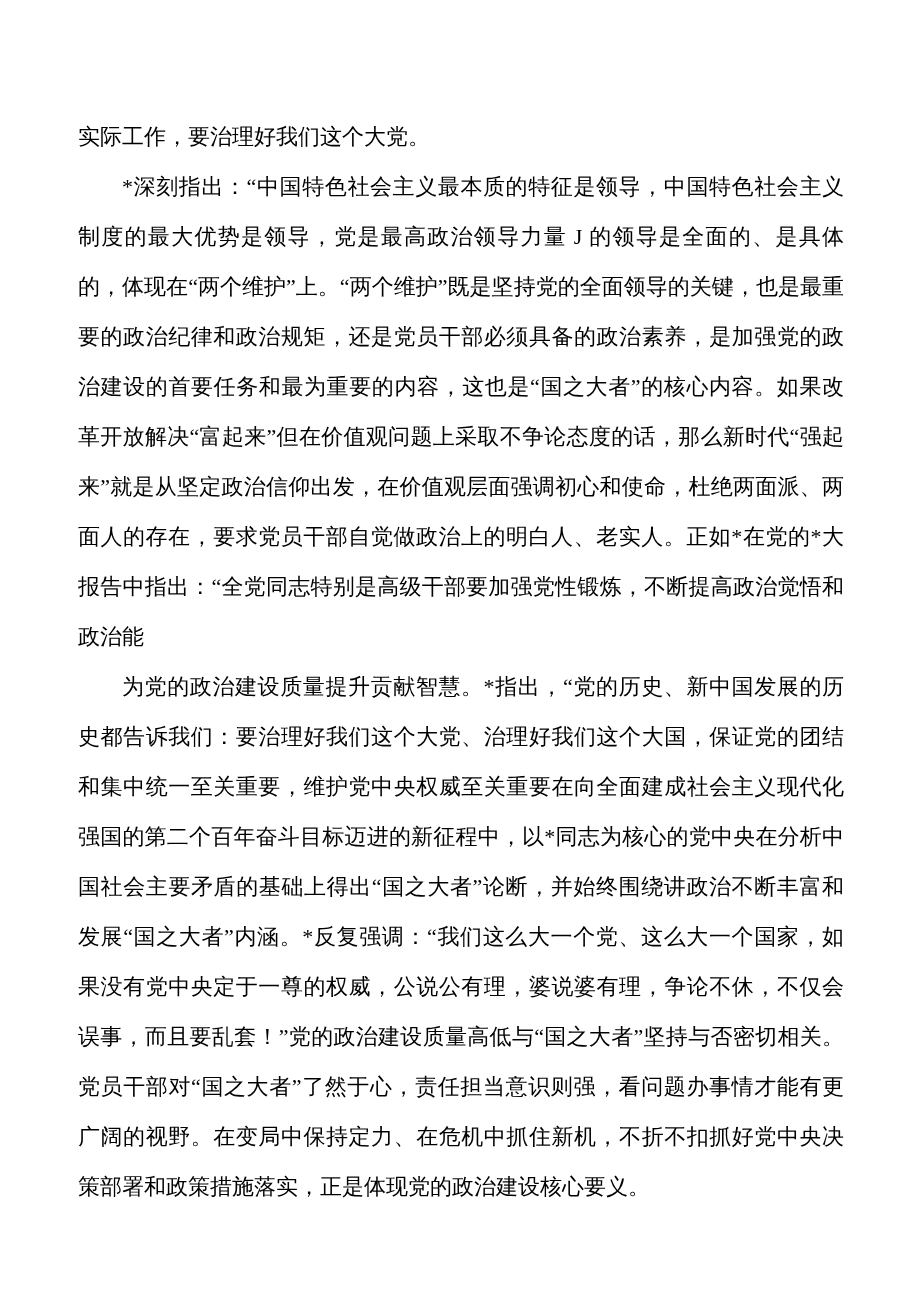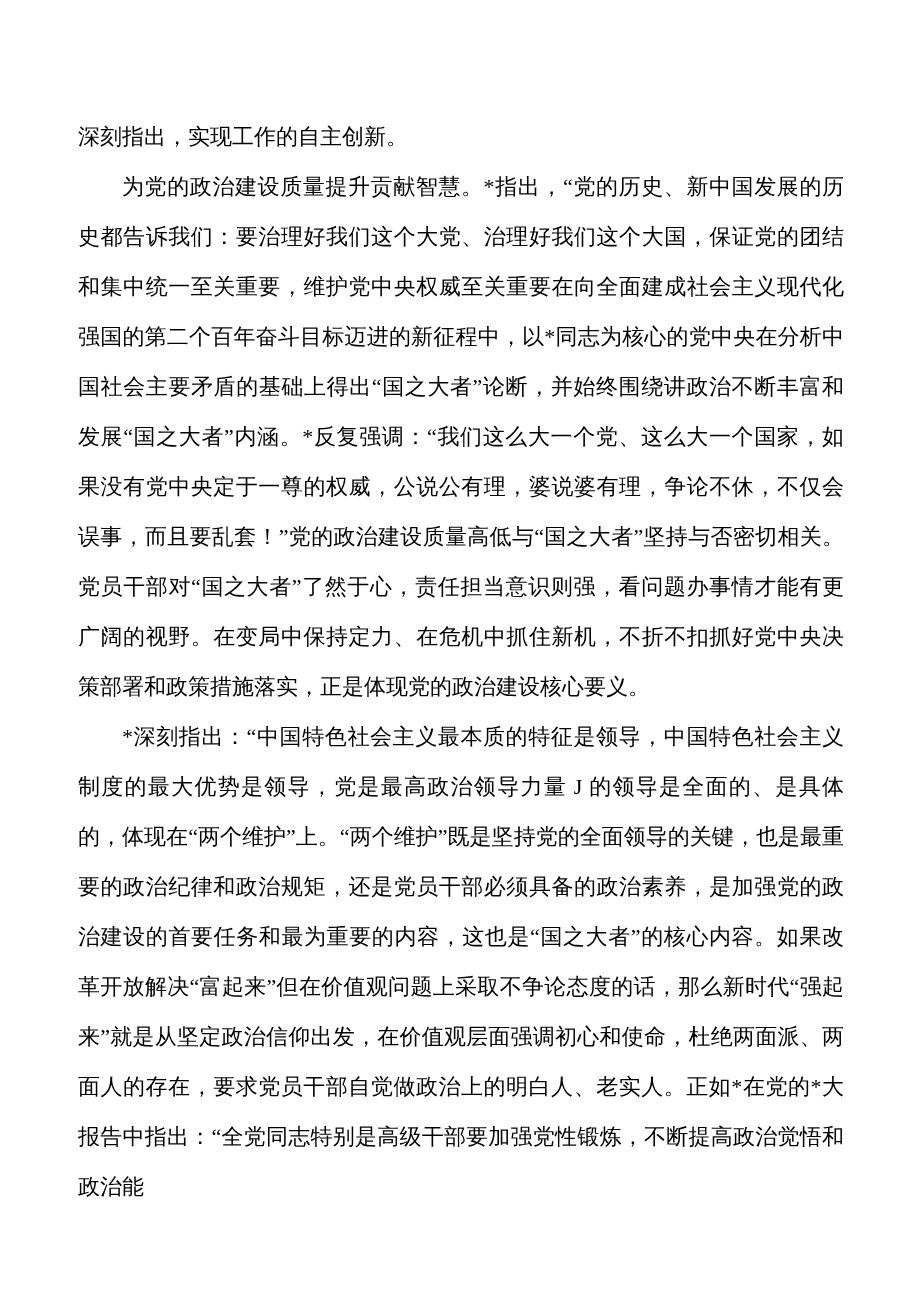--- a/index.html
+++ b/index.html
@@ -32,17 +32,17 @@
   }
   .para.continuation {
     text-indent: 0;
   }
 </style>
 </head>
 <body>
 
 <div class="page">
   <div class="doc-body">
-    <p class="para continuation">深刻指出，实现工作的自主创新。</p>
+    <p class="para continuation">实际工作，要治理好我们这个大党。</p>
+    <p class="para">*深刻指出：“中国特色社会主义最本质的特征是领导，中国特色社会主义制度的最大优势是领导，党是最高政治领导力量 J 的领导是全面的、是具体的，体现在“两个维护”上。“两个维护”既是坚持党的全面领导的关键，也是最重要的政治纪律和政治规矩，还是党员干部必须具备的政治素养，是加强党的政治建设的首要任务和最为重要的内容，这也是“国之大者”的核心内容。如果改革开放解决“富起来”但在价值观问题上采取不争论态度的话，那么新时代“强起来”就是从坚定政治信仰出发，在价值观层面强调初心和使命，杜绝两面派、两面人的存在，要求党员干部自觉做政治上的明白人、老实人。正如*在党的*大报告中指出：“全党同志特别是高级干部要加强党性锻炼，不断提高政治觉悟和政治能</p>
     <p class="para">为党的政治建设质量提升贡献智慧。*指出，“党的历史、新中国发展的历史都告诉我们：要治理好我们这个大党、治理好我们这个大国，保证党的团结和集中统一至关重要，维护党中央权威至关重要在向全面建成社会主义现代化强国的第二个百年奋斗目标迈进的新征程中，以*同志为核心的党中央在分析中国社会主要矛盾的基础上得出“国之大者”论断，并始终围绕讲政治不断丰富和发展“国之大者”内涵。*反复强调：“我们这么大一个党、这么大一个国家，如果没有党中央定于一尊的权威，公说公有理，婆说婆有理，争论不休，不仅会误事，而且要乱套！”党的政治建设质量高低与“国之大者”坚持与否密切相关。党员干部对“国之大者”了然于心，责任担当意识则强，看问题办事情才能有更广阔的视野。在变局中保持定力、在危机中抓住新机，不折不扣抓好党中央决策部署和政策措施落实，正是体现党的政治建设核心要义。</p>
-    <p class="para">*深刻指出：“中国特色社会主义最本质的特征是领导，中国特色社会主义制度的最大优势是领导，党是最高政治领导力量 J 的领导是全面的、是具体的，体现在“两个维护”上。“两个维护”既是坚持党的全面领导的关键，也是最重要的政治纪律和政治规矩，还是党员干部必须具备的政治素养，是加强党的政治建设的首要任务和最为重要的内容，这也是“国之大者”的核心内容。如果改革开放解决“富起来”但在价值观问题上采取不争论态度的话，那么新时代“强起来”就是从坚定政治信仰出发，在价值观层面强调初心和使命，杜绝两面派、两面人的存在，要求党员干部自觉做政治上的明白人、老实人。正如*在党的*大报告中指出：“全党同志特别是高级干部要加强党性锻炼，不断提高政治觉悟和政治能</p>
   </div>
 </div>
 
 </body></html>

